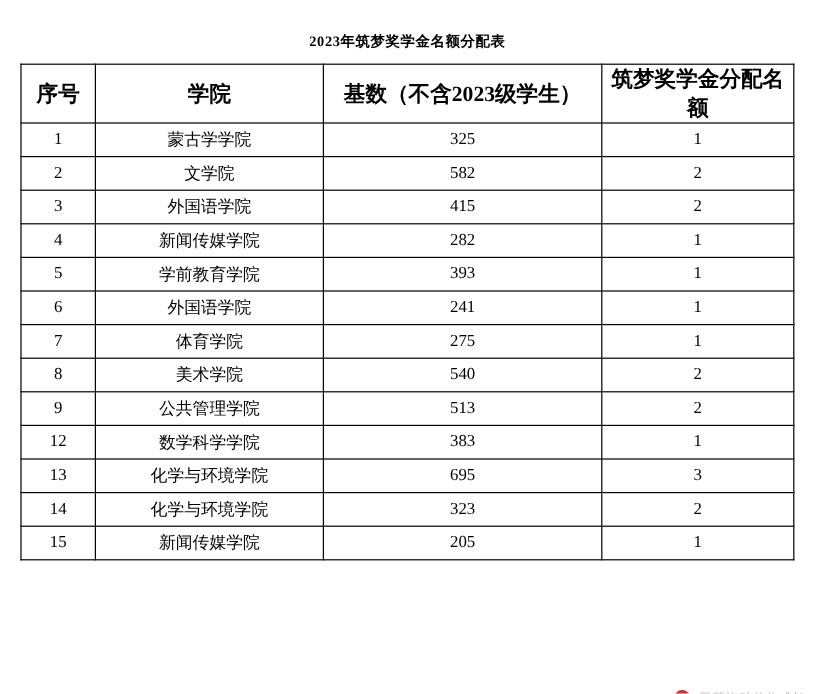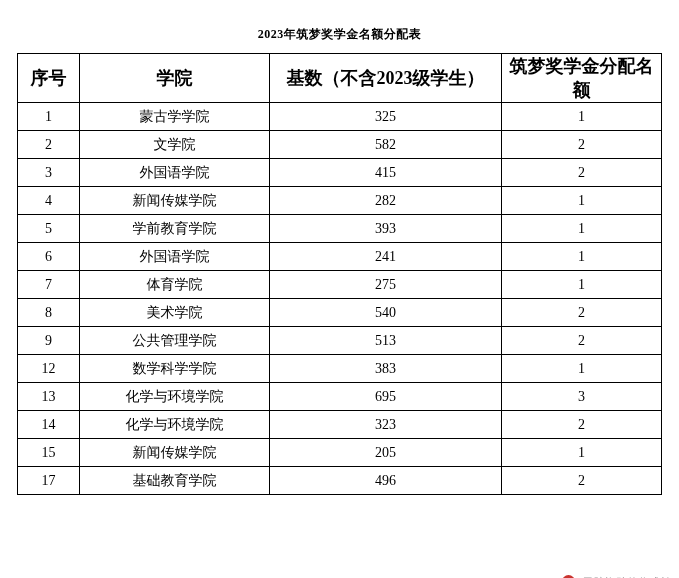--- a/index.html
+++ b/index.html
@@ -183,26 +183,20 @@
         <td>化学与环境学院</td>
         <td class="num">323</td>
         <td class="num">2</td>
       </tr>
       <tr>
         <td class="num">15</td>
         <td>新闻传媒学院</td>
         <td class="num">205</td>
         <td class="num">1</td>
       </tr>
-      <tr>
-        <td class="num">17</td>
-        <td>基础教育学院</td>
-        <td class="num">496</td>
-        <td class="num">2</td>
-      </tr>
     </tbody>
   </table>
 
   <div class="watermark">
     <span class="wm-logo"></span>
     <span>-民院资助伴你成长</span>
   </div>
 
 </div>
 

